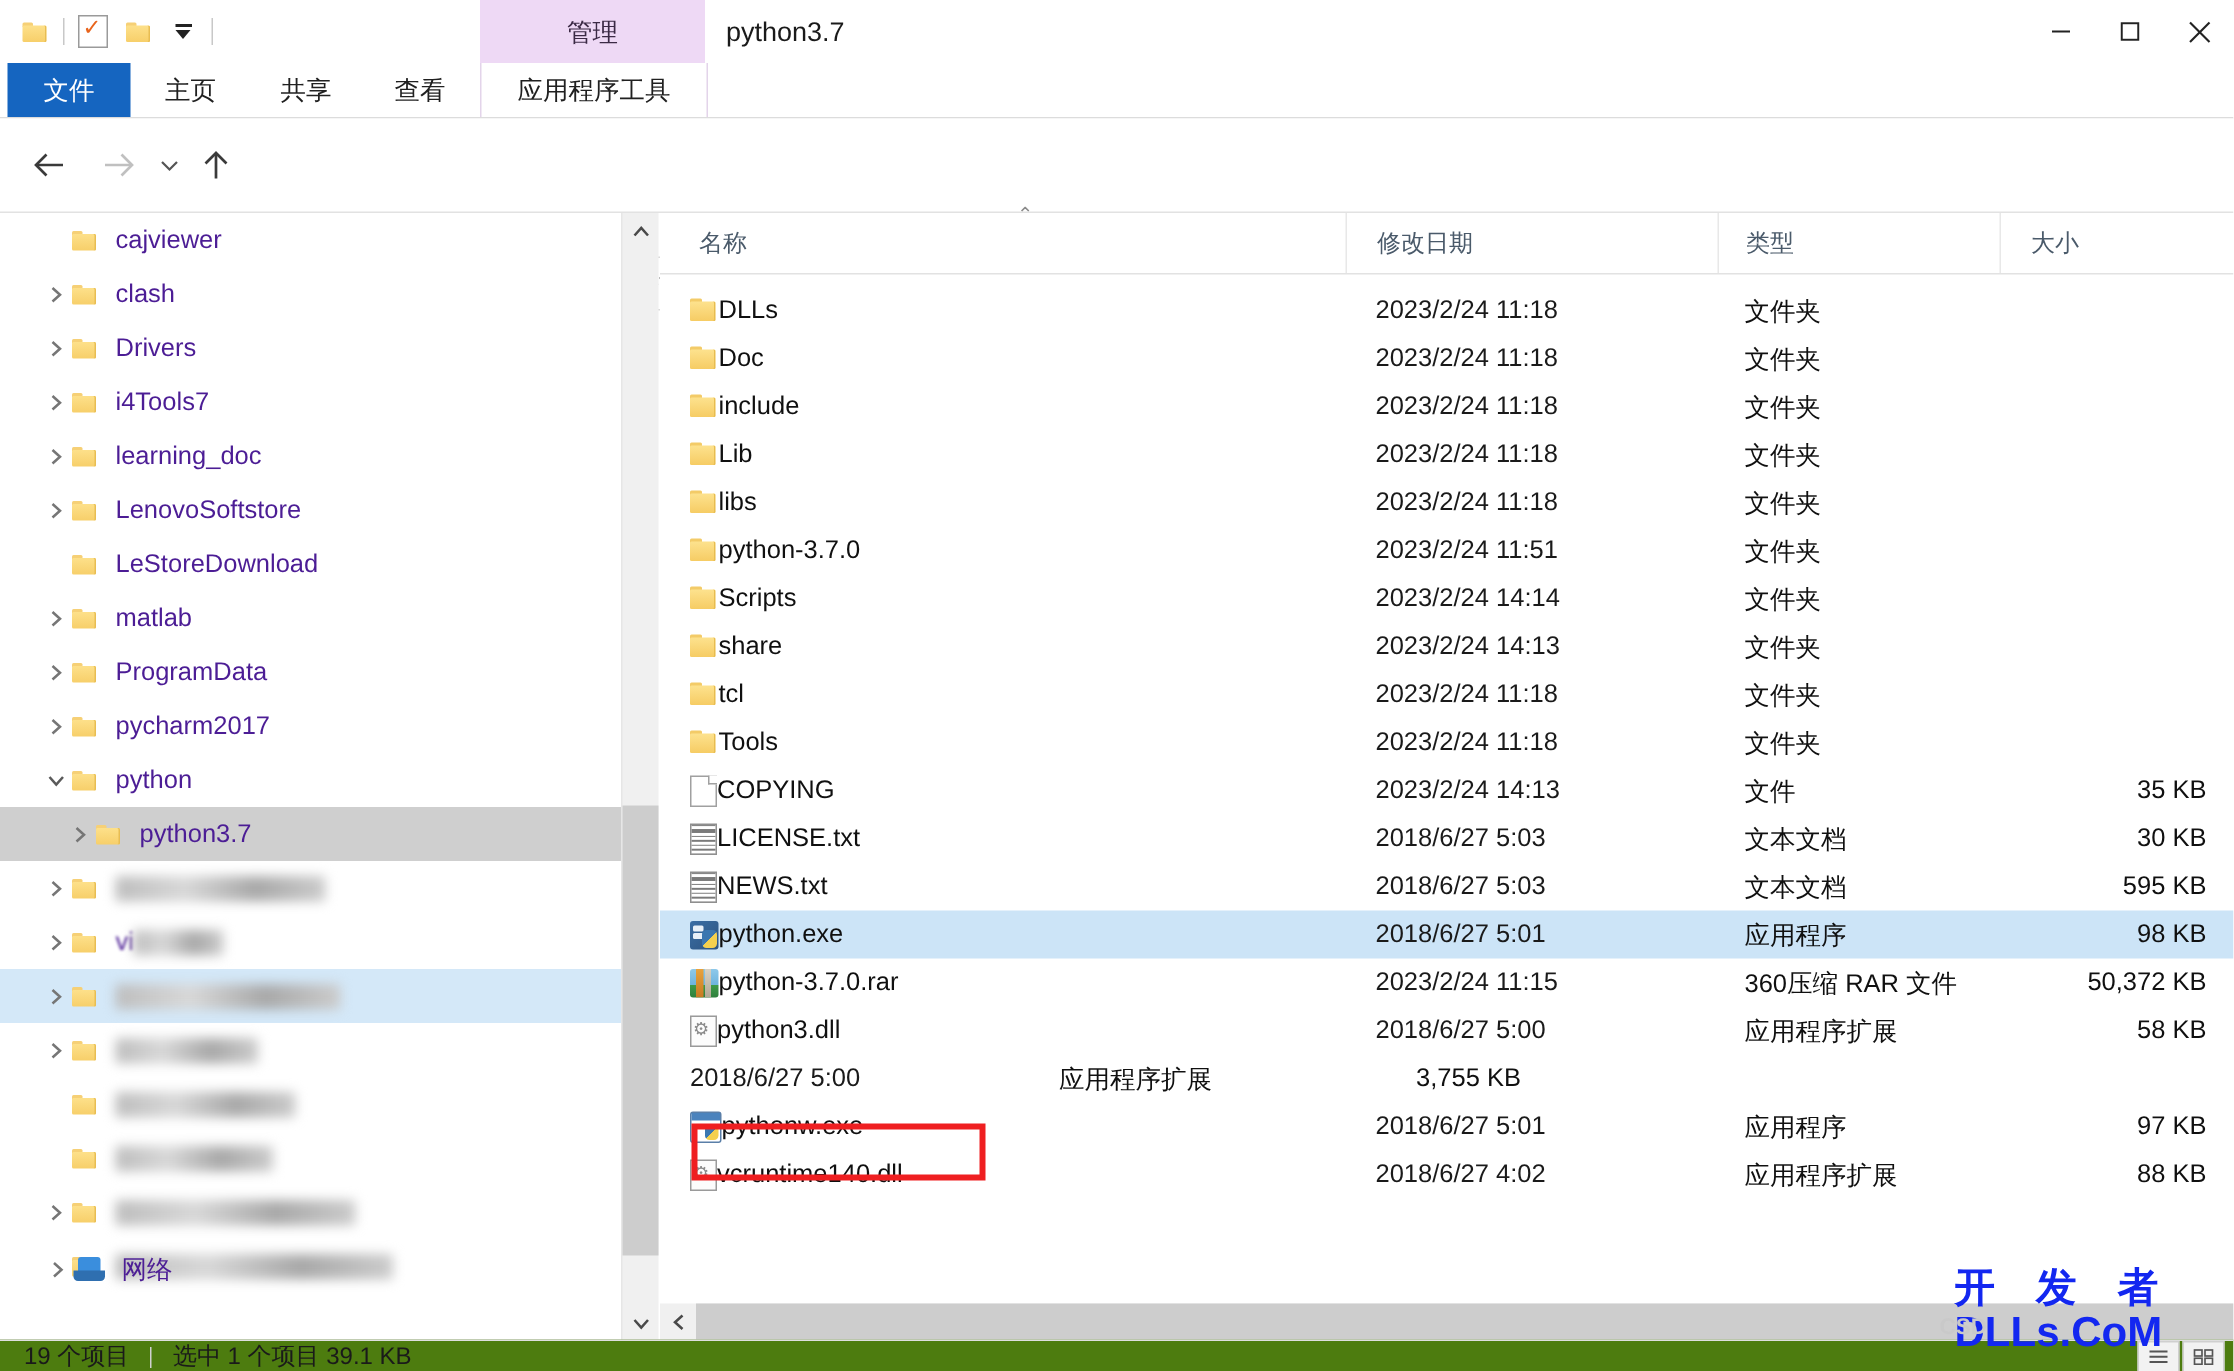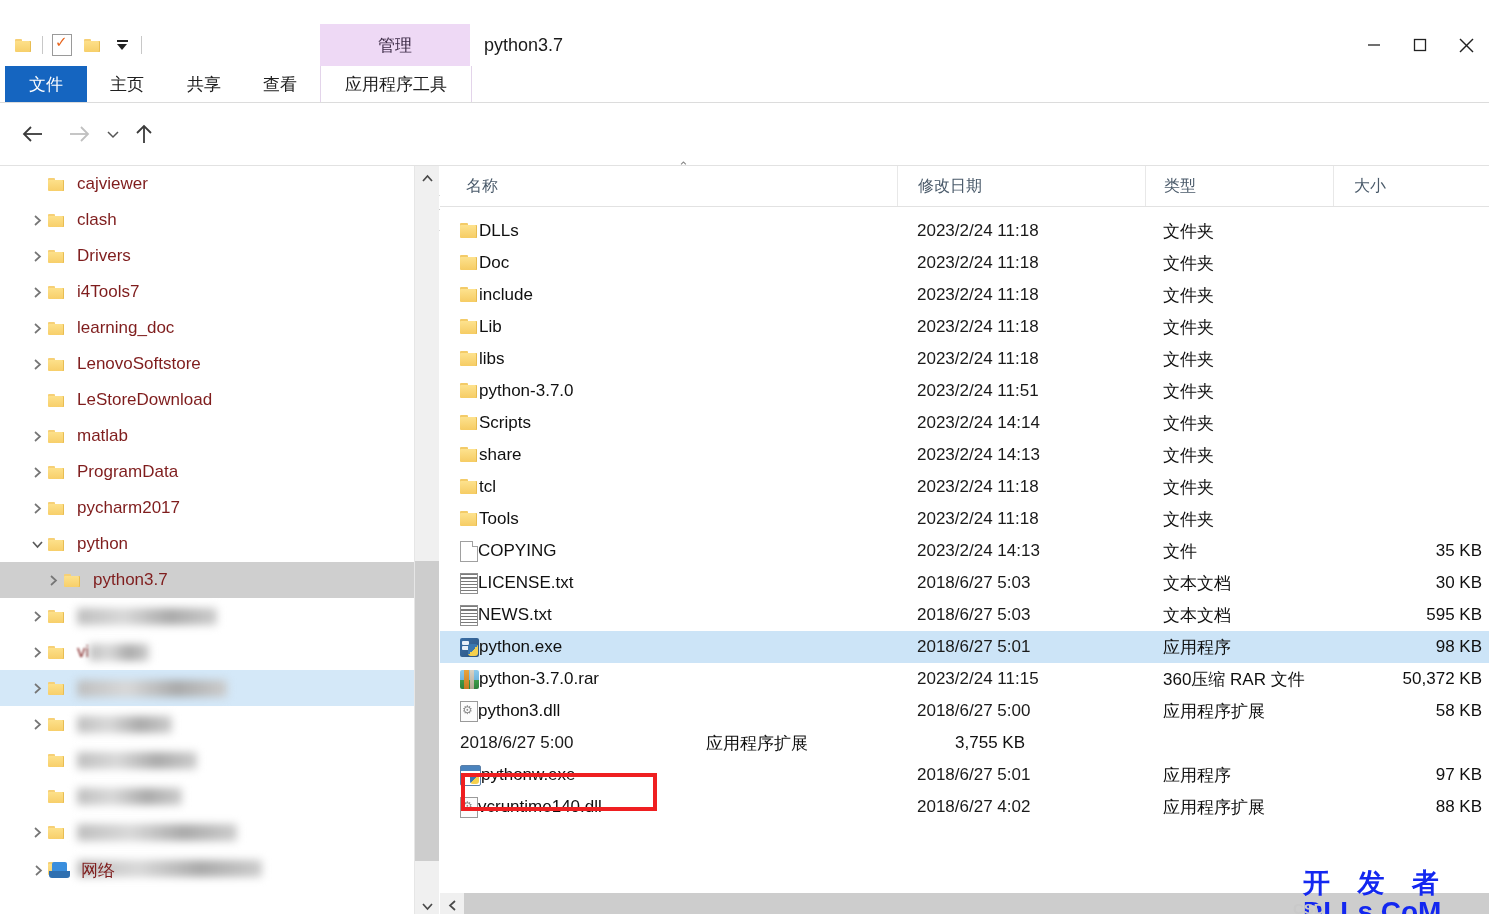--- a/index.html
+++ b/index.html
@@ -5,21 +5,21 @@
   html, body {
     margin: 0; padding: 0;
   }
   body {
     width: 1489px; height: 914px;
     font-family: "Liberation Sans", "DejaVu Sans", sans-serif;
     background: #ffffff;
     overflow: hidden;
     -webkit-font-smoothing: antialiased;
   }
-  .window { position: relative; width: 1489px; height: 742px; background: #fff; margin-top: 24px; }
+  .window { position: relative; width: 1489px; height: 742px; background: #fff; }
 
   
   .titlebar {
     position: absolute; left: 0; top: 0; width: 1489px; height: 42px;
     background: #ffffff;
   }
   .qat {
     position: absolute; left: 8px; top: 5px; height: 32px;
     display: flex; align-items: center; gap: 0px;
   }
@@ -136,21 +136,21 @@
   .mainarea {
     position: absolute; left: 0; top: 141px; width: 1489px; height: 752px;
     border-top: 1px solid #e2e2e2;
   }
   .navpane {
     position: absolute; left: 0; top: 0; width: 414px; height: 752px;
     background: #fff; overflow: hidden;
   }
   .tree-item {
     position: relative; height: 36px; display: flex; align-items: center;
-    font-size: 17px; color: #7f1d1d; padding-left: 26px;
+    font-size: 17px; color: #4c1d95; padding-left: 26px;
   }
   .tree-item.sel { background: #cfcfcf; }
   .tree-item.sel2 { background: #d4e8f8; }
   .chev {
     width: 22px; display: flex; align-items: center; justify-content: center;
     color: #767676; font-size: 15px;
   }
   .tree-folder { margin-right: 12px; }
   .tree-label { }
   .blurchunk {
@@ -196,21 +196,21 @@
     position: absolute; left: 238px; top: -7px; color: #8a8a8a; font-size: 13px;
   }
   .row {
     height: 32px; display: flex; align-items: center; font-size: 17px; color: #101010;
   }
   .row.selected { background: #cce4f7; }
   .cell { height: 32px; display: flex; align-items: center; box-sizing: border-box; }
   .c-name { width: 457px; padding-left: 20px; }
   .c-date { width: 248px; padding-left: 20px; color: #1a1a1a; }
   .c-type { width: 188px; padding-left: 18px; }
-  .c-size { width: 156px; justify-content: flex-end; padding-right: 7px; }
+  .c-size { width: 156px; justify-content: flex-end; padding-right: 18px; }
 
   .icon-folder { width: 19px; height: 16px; position: relative; flex: none; }
   .icon-folder::before {
     content:""; position:absolute; left:0; top:0; width:8px; height:3px;
     background:#f3cb68; border-radius:1px 1px 0 0;
   }
   .icon-folder::after {
     content:""; position:absolute; left:0; top:2px; width:17px; height:13px;
     background: linear-gradient(180deg,#fde28e 0%,#f6cc64 100%);
     border-radius: 1px; box-shadow: inset -1px 0 0 #e7bc50;

